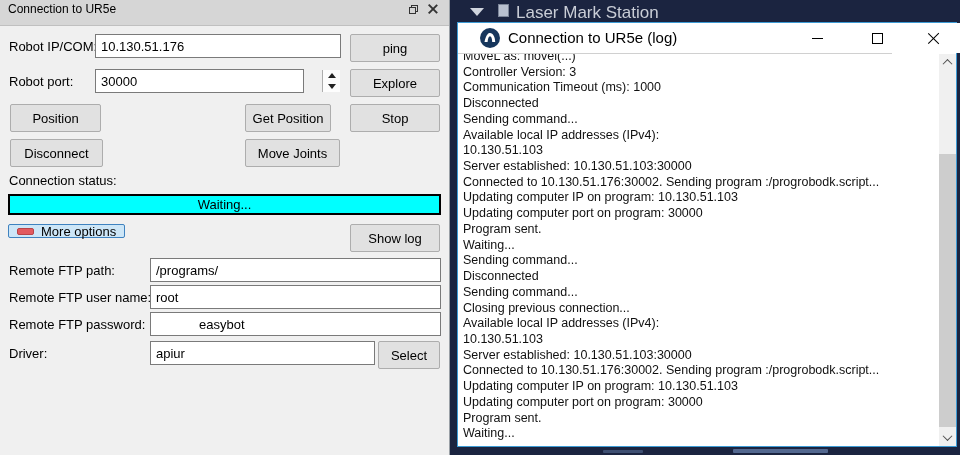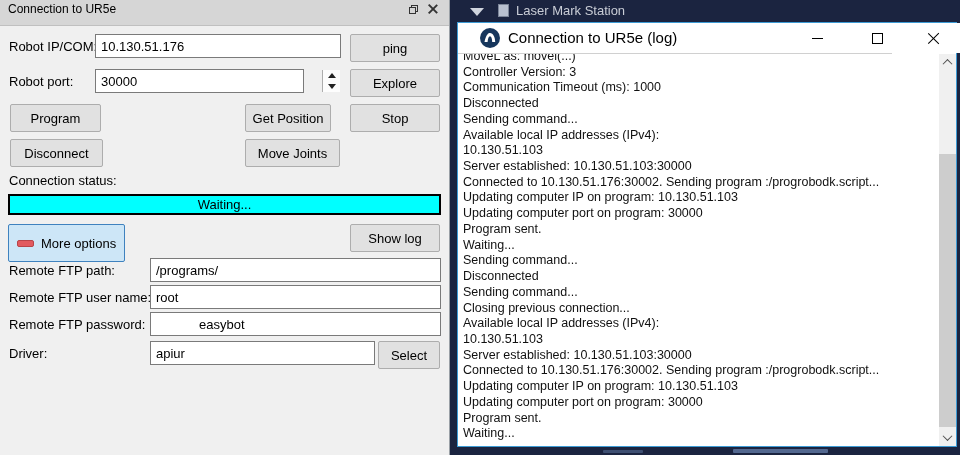--- a/index.html
+++ b/index.html
@@ -27,28 +27,28 @@
 
   .spinner { position:absolute; left:322px; top:70px; width:18px; height:22px; border-left:1px solid #adadad; background:#fdfdfd; }
   .spin-half { position:absolute; left:0; width:18px; height:11px; display:flex; align-items:center; justify-content:center; }
   .spin-up { top:0; }
   .spin-down { bottom:0; }
   .tri-up { width:0; height:0; border-left:4px solid transparent; border-right:4px solid transparent; border-bottom:5px solid #222; }
   .tri-down { width:0; height:0; border-left:4px solid transparent; border-right:4px solid transparent; border-top:5px solid #222; }
 
   .status-bar { position:absolute; left:8px; top:194px; width:433px; height:21px; border:2px solid #000; display:flex; align-items:center; justify-content:center; font-size:13px; color:#000; }
 
-  .more-options { position:absolute; left:8px; top:224px; width:117px; height:38px; border:1px solid #3f82bf; background:#cde6f7; border-radius:2px; display:flex; align-items:center; gap:7px; padding-left:8px; font-size:13px; color:#000; }
+  .more-options { position:absolute; left:8px; top:224px; width:117px; height:14px; border:1px solid #3f82bf; background:#cde6f7; border-radius:2px; display:flex; align-items:center; gap:7px; padding-left:8px; font-size:13px; color:#000; }
   .red-minus { width:17px; height:7px; background:#e25a5f; border:1px solid #b84449; border-radius:2px; }
 
   
   .app-bar { position:absolute; left:443px; top:0; width:517px; height:22px; background:#1b2440; }
   .app-chevron { position:absolute; left:27px; top:8px; width:0; height:0; border-left:7px solid transparent; border-right:7px solid transparent; border-top:8px solid #cfd4dd; }
   .app-win-icon { position:absolute; left:55px; top:4px; width:11px; height:13px; background:#b9c1d0; border:1px solid #7c8699; }
-  .app-title { position:absolute; left:73px; top:3px; font-size:13px; color:#c9cdd6; white-space:nowrap; }
+  .app-title { position:absolute; left:73px; top:3px; font-size:17px; color:#c9cdd6; white-space:nowrap; }
   .app-bottom { position:absolute; left:443px; top:447px; width:517px; height:8px; background:#1b2440; overflow:hidden; }
   .app-bottom .blur1 { position:absolute; left:290px; top:2px; width:95px; height:4px; background:rgba(130,160,210,0.55); border-radius:1px; }
   .app-bottom .blur2 { position:absolute; left:160px; top:3px; width:40px; height:3px; background:rgba(130,160,210,0.35); border-radius:1px; }
 
   
   .log-window { position:absolute; left:457px; top:22px; width:500px; height:425px; background:#fff; border:1px solid #3d9bd5; }
   .log-titlebar { position:absolute; left:12px; top:0; width:100%; height:30px; background:#fff; }
   .log-app-icon { position:absolute; left:10px; top:5px; width:20px; height:20px; }
   .log-title { position:absolute; left:38px; top:6px; font-size:15px; color:#000; white-space:nowrap; }
   .cap-btn { position:absolute; top:0; width:42px; height:30px; display:flex; align-items:center; justify-content:center; }
@@ -111,21 +111,21 @@
   <div class="spinner">
     <div class="spin-half spin-up">
         <div class="tri-up"></div>
       </div>
     <div class="spin-half spin-down">
         <div class="tri-down"></div>
       </div>
   </div>
   <button class="btn" style="left:350px; top:69px; width:90px;">Explore</button>
 
-  <button class="btn" style="left:10px; top:104px; width:91px;">Program</button>
+  <button class="btn" style="left:10px; top:104px; width:91px;">Position</button>
   <button class="btn" style="left:245px; top:104px; width:86px;">Get Position</button>
   <button class="btn" style="left:350px; top:104px; width:90px;">Stop</button>
 
   <button class="btn" style="left:10px; top:139px; width:93px;">Disconnect</button>
   <button class="btn" style="left:245px; top:139px; width:95px;">Move Joints</button>
 
   <div class="fld-label" style="top:173px;">Connection status:</div>
   <div class="status-bar" style="background:#00ffff;">
     <span>Waiting...</span>
   </div>

